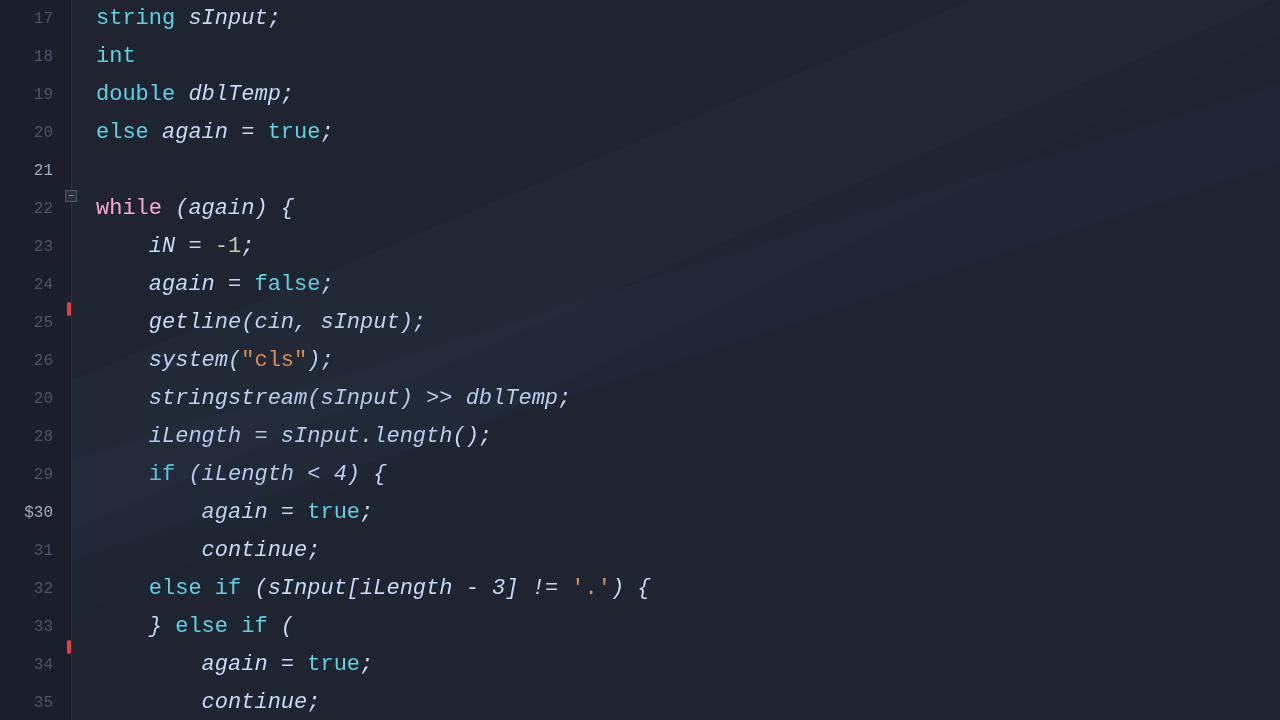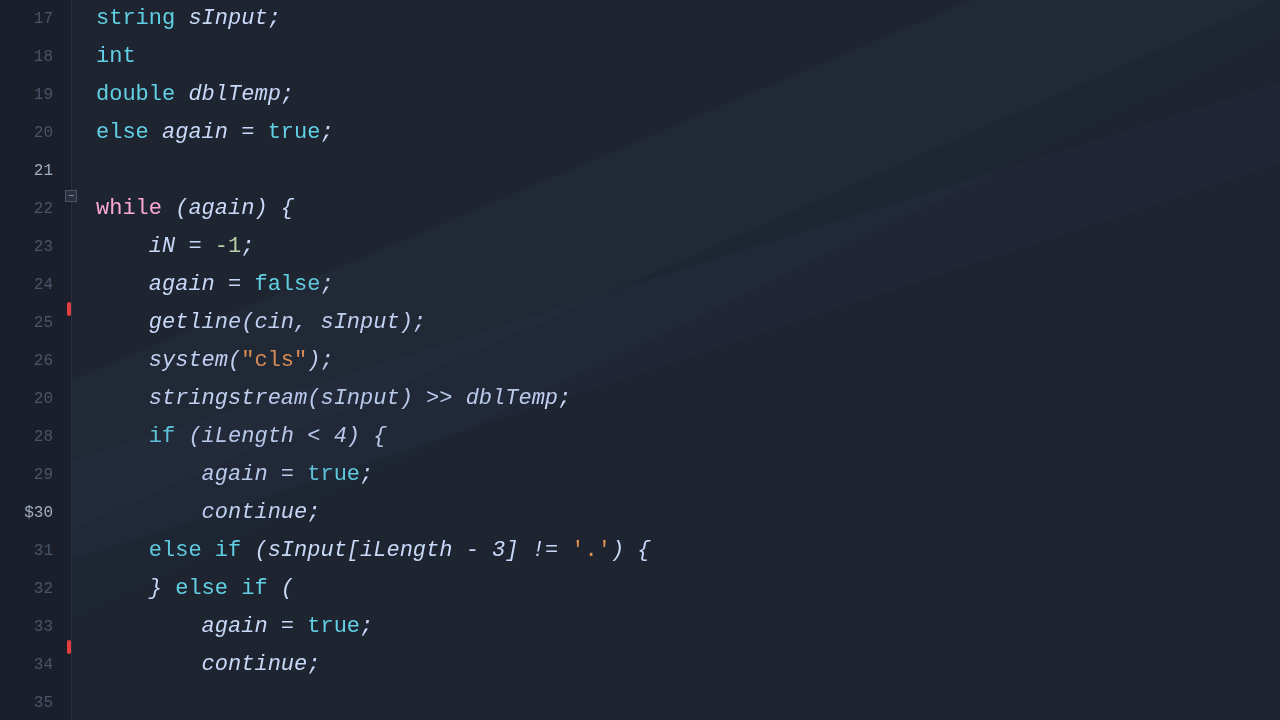--- a/index.html
+++ b/index.html
@@ -206,20 +206,23 @@
     </div>
 
     <div class="code-line">
       <span class="plain">    system(</span><span class="str">"cls"</span><span class="plain">);</span>
     </div>
 
     <div class="code-line">
       <span class="plain">    stringstream(sInput) &gt;&gt; dblTemp;</span>
     </div>
 
+    <div class="code-line">
+      <span class="plain">    iLength = sInput.length();</span>
+    </div>
 
     <div class="code-line">
       <span class="plain">    </span><span class="kw">if</span><span class="plain"> (iLength &lt; 4) {</span>
     </div>
 
     <div class="code-line">
       <span class="plain">        again = </span><span class="kw">true</span><span class="plain">;</span>
     </div>
 
     <div class="code-line">

